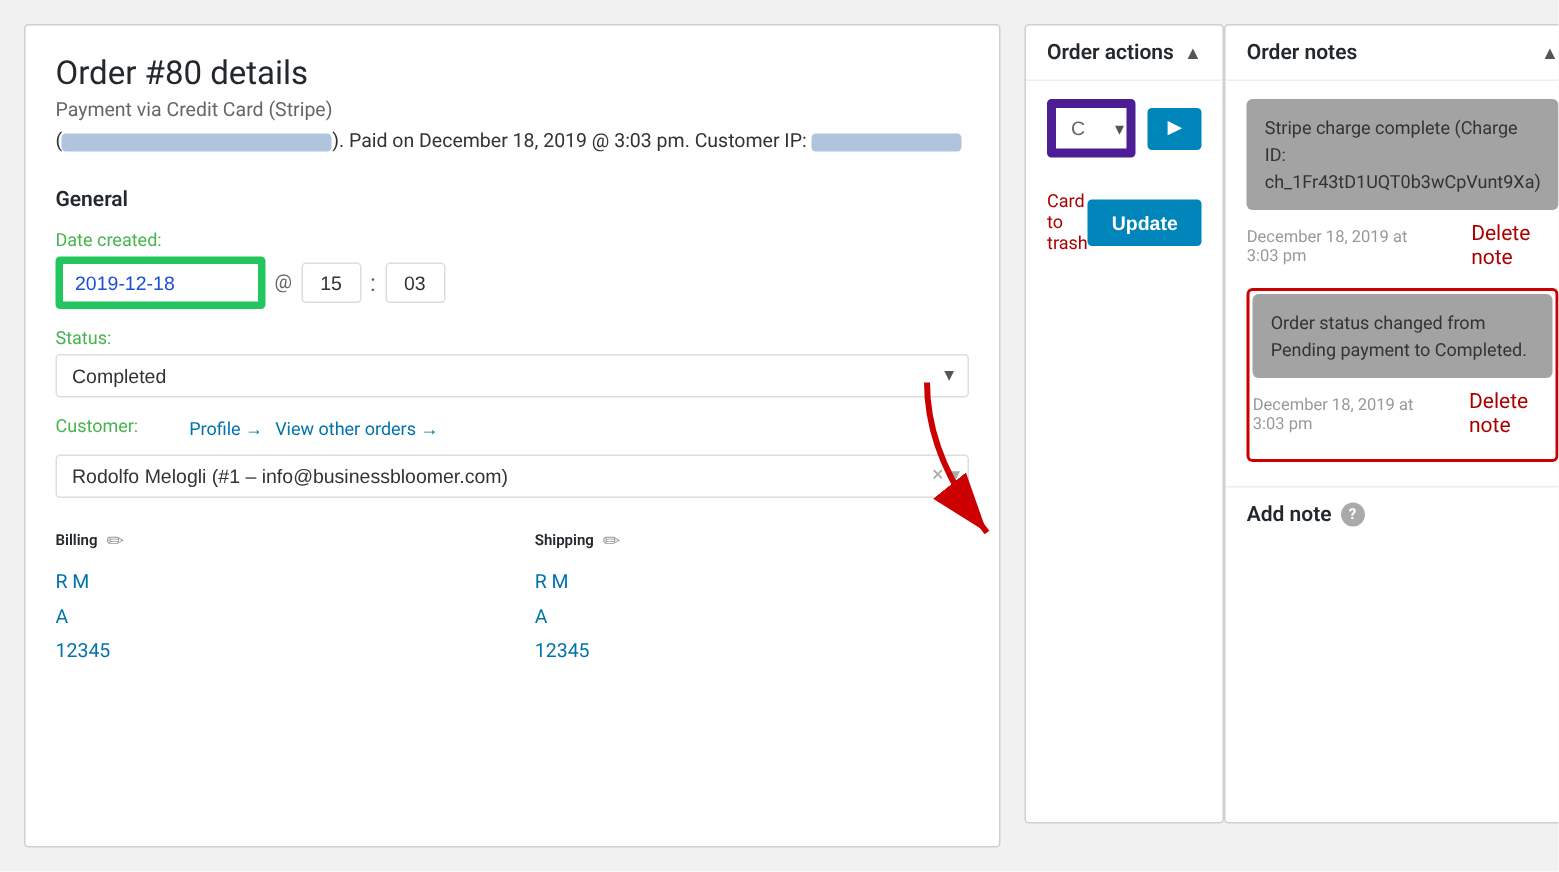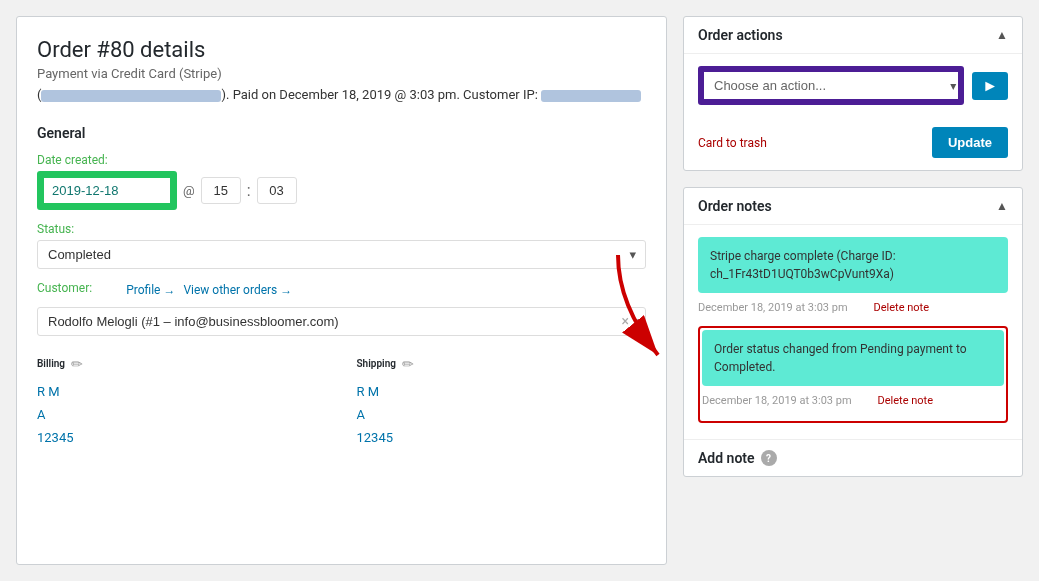--- a/index.html
+++ b/index.html
@@ -69,25 +69,25 @@
       font-size: 12px;
       margin-bottom: 4px;
     }
     .field-row {
       display: flex;
       align-items: center;
       gap: 6px;
       margin-bottom: 12px;
     }
     .date-input {
-      border: 7px solid #22c55e;
+      border: 5px solid #22c55e;
       border-radius: 3px;
       padding: 5px 8px;
       font-size: 13px;
-      color: #0f766e;
+      color: #1d4ed8;
       width: 140px;
     }
     .time-input {
       border: 1px solid #ddd;
       border-radius: 3px;
       padding: 5px 8px;
       font-size: 13px;
       color: #333;
       width: 40px;
       text-align: center;
@@ -187,21 +187,21 @@
     .address-line {
       color: #0073aa;
       font-size: 13px;
       line-height: 1.8;
     }
 
     
     .right-panel {
       width: 340px;
       display: flex;
-      flex-direction: column;
+      flex-direction: row;
       gap: 0;
     }
     .widget {
       background: #fff;
       border: 1px solid #ccd0d4;
       border-radius: 3px;
       margin-bottom: 16px;
     }
     .widget-header {
       display: flex;
@@ -278,40 +278,40 @@
       border-radius: 3px;
       padding: 8px 16px;
       color: #fff;
       font-size: 13px;
       font-weight: 600;
       cursor: pointer;
     }
 
     
     .note-bubble {
-      background: #5eead4;
+      background: #a3a3a3;
       border-radius: 4px;
       padding: 10px 12px;
       margin-bottom: 8px;
       font-size: 12px;
       color: #333;
       line-height: 1.5;
     }
     .note-meta {
       font-size: 11px;
       color: #999;
       margin-bottom: 12px;
       display: flex;
       gap: 6px;
       align-items: center;
     }
     .note-meta .delete-link {
       color: #a00;
       text-decoration: none;
-      font-size: 11px;
+      font-size: 14px;
       margin-left: 20px;
     }
 
     .highlighted-note {
       border: 2px solid #cc0000;
       border-radius: 4px;
       padding: 2px;
       margin-bottom: 4px;
     }
 

